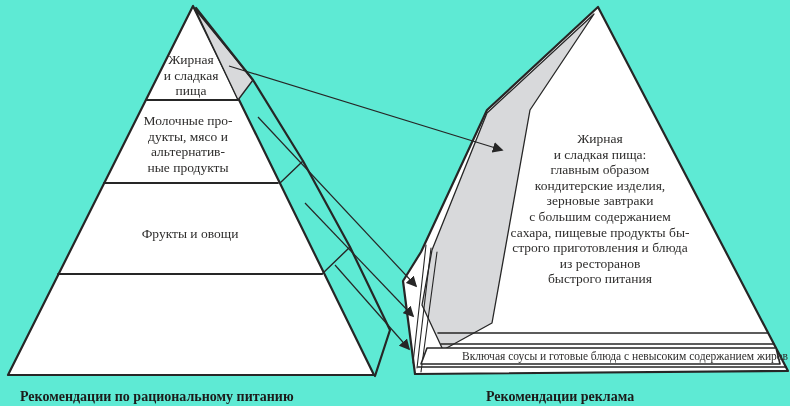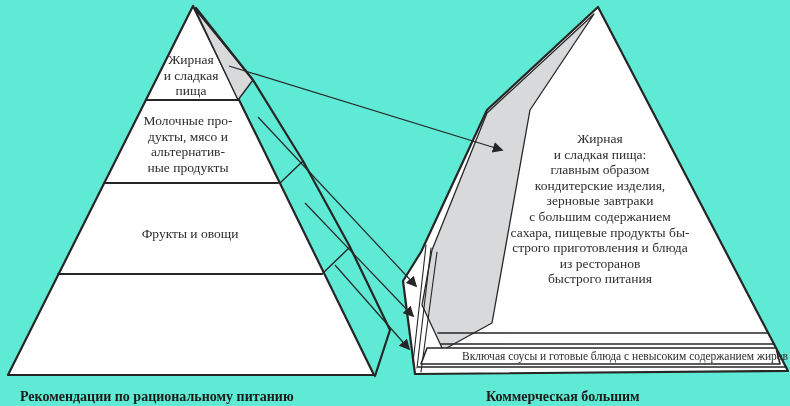--- a/index.html
+++ b/index.html
@@ -107,14 +107,14 @@
 кондитерские изделия,
 зерновые завтраки
 с большим содержанием
 сахара, пищевые продукты бы-
 строго приготовления и блюда
 из ресторанов
 быстрого питания</div>
 
   <div class="strip-txt" style="left:445px;top:349px;width:360px;">Включая соусы и готовые блюда с невысоким содержанием жиров</div>
 
-  <div class="caption" style="left:486px;top:389px;width:240px;">Коммерческая большим</div>
+  <div class="caption" style="left:486px;top:389px;width:240px;">Рекомендации реклама</div>
 </div>
 
 </body></html>

